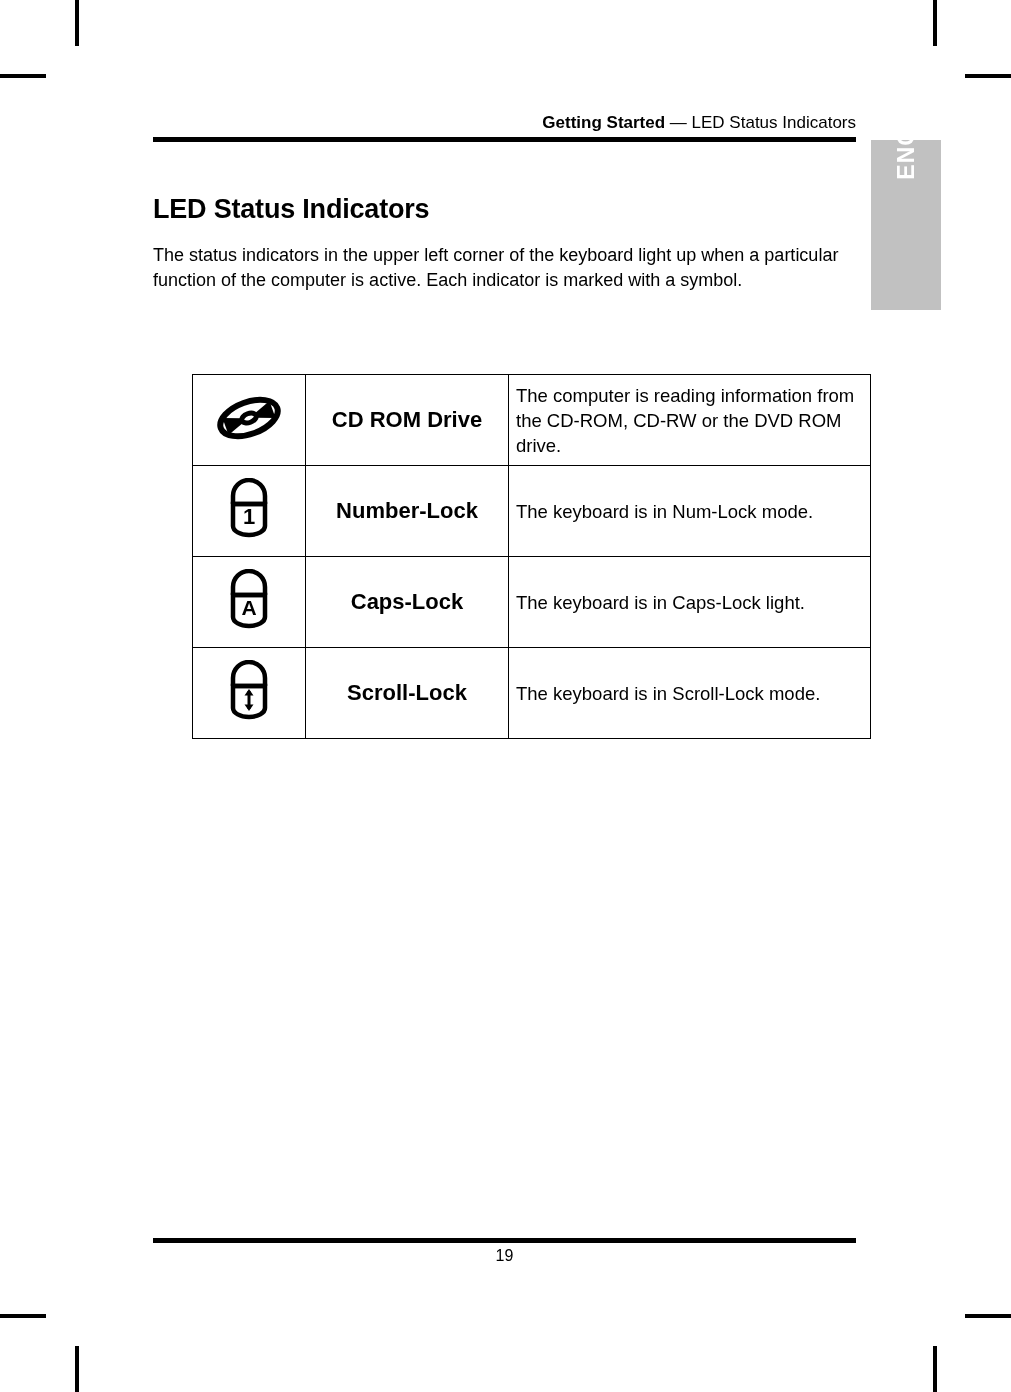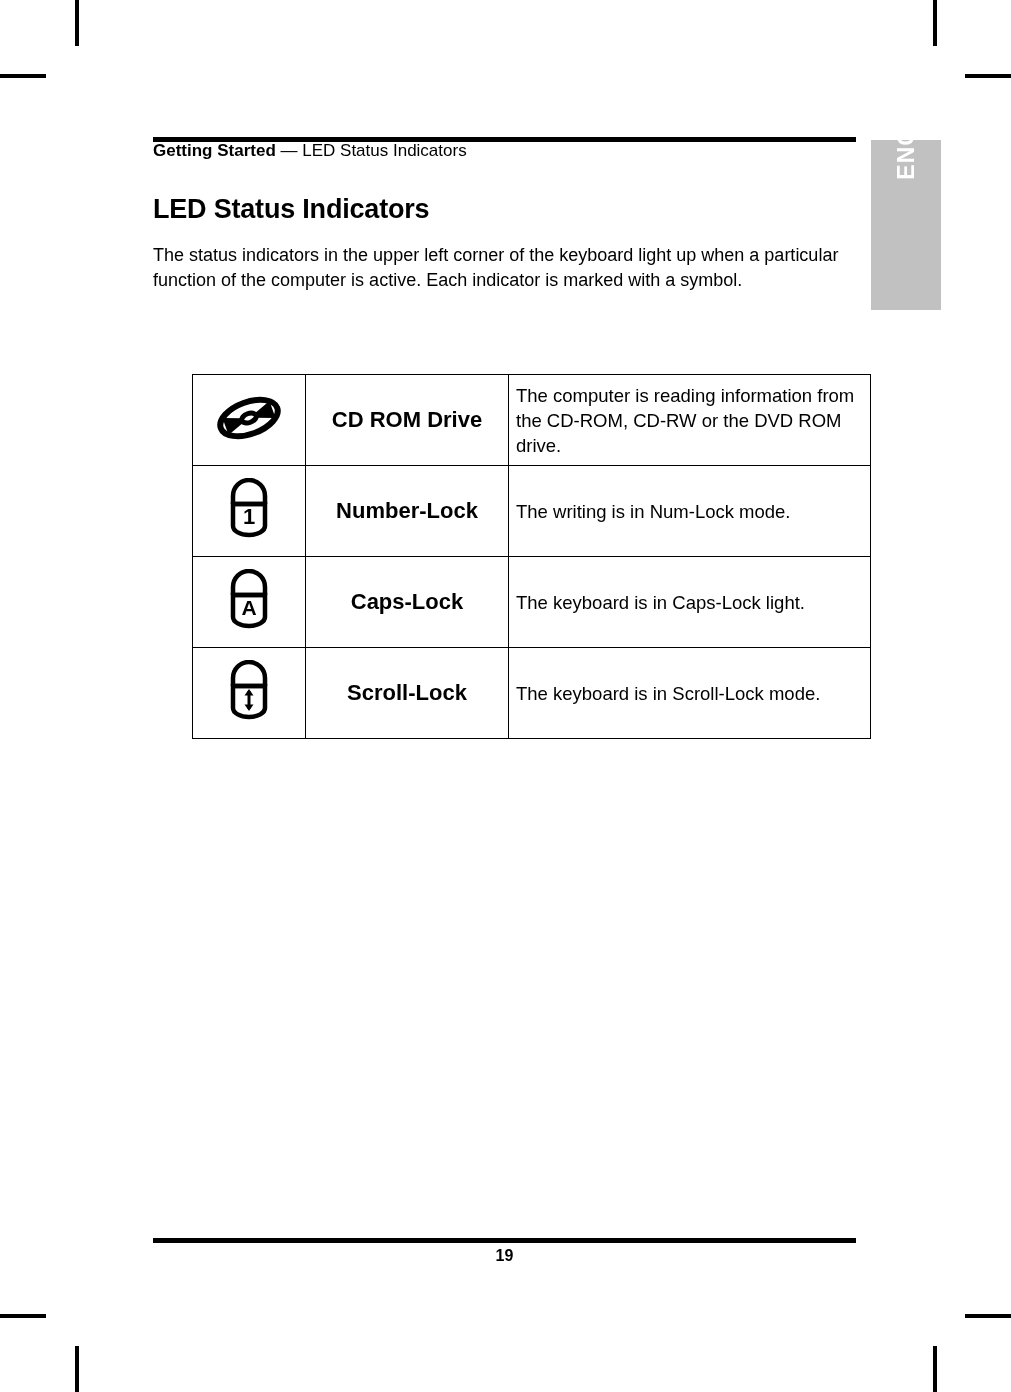--- a/index.html
+++ b/index.html
@@ -32,24 +32,24 @@
   .cm-bl-h { left: 0;     top: 1314px; }
   .cm-br-v { left: 933px; top: 1346px; }
   .cm-br-h { left: 965px; top: 1314px; }
 
   
   .header {
     position: absolute;
     left: 153px;
     top: 112px;
     width: 703px;
+    text-align: right;
     font-size: 17px;
     line-height: 22px;
     white-space: nowrap;
-    margin-top: 28px;
   }
   .header-strong { font-weight: bold; }
   .header-rule {
     position: absolute;
     left: 153px;
     top: 137px;
     width: 703px;
     height: 5px;
     background: #000000;
   }
@@ -147,21 +147,21 @@
     height: 5px;
     background: #000000;
   }
   .footer-page {
     position: absolute;
     left: 153px;
     top: 1247px;
     width: 703px;
     text-align: center;
     font-size: 16px;
-    font-weight: bold;
+    font-weight: normal;
   }
 </style>
 </head>
 <body>
 
 <div class="crop-mark crop-v cm-tl-v"></div>
 <div class="crop-mark crop-h cm-tl-h"></div>
 <div class="crop-mark crop-v cm-tr-v"></div>
 <div class="crop-mark crop-h cm-tr-h"></div>
 <div class="crop-mark crop-v cm-bl-v"></div>
@@ -210,21 +210,21 @@
         <span class="icon-wrap">
           <svg width="48" height="62" viewBox="0 0 48 62">
             <path d="M 8 26 L 8 18 A 16 16 0 0 1 40 18 L 40 26" fill="none" stroke="#000" stroke-width="4.5"></path>
             <path d="M 8 26 L 8 48 A 16 9 0 0 0 40 48 L 40 26 Z" fill="none" stroke="#000" stroke-width="4.5"></path>
             <path d="M 7 26 L 41 26" stroke="#000" stroke-width="4.5"></path>
             <text x="24" y="46" text-anchor="middle" font-family="'Liberation Sans', sans-serif" font-size="22" font-weight="bold" fill="#000">1</text>
           </svg>
         </span>
       </td>
       <td class="cell-name">Number-Lock</td>
-      <td class="cell-desc">The writing is in Num-Lock mode.</td>
+      <td class="cell-desc">The keyboard is in Num-Lock mode.</td>
     </tr>
 
     <tr class="ind-row">
       <td class="cell-icon">
         <span class="icon-wrap">
           <svg width="48" height="62" viewBox="0 0 48 62">
             <path d="M 8 26 L 8 18 A 16 16 0 0 1 40 18 L 40 26" fill="none" stroke="#000" stroke-width="4.5"></path>
             <path d="M 8 26 L 8 48 A 16 9 0 0 0 40 48 L 40 26 Z" fill="none" stroke="#000" stroke-width="4.5"></path>
             <path d="M 7 26 L 41 26" stroke="#000" stroke-width="4.5"></path>
             <text x="24" y="46" text-anchor="middle" font-family="'Liberation Sans', sans-serif" font-size="21" font-weight="bold" fill="#000">A</text>

